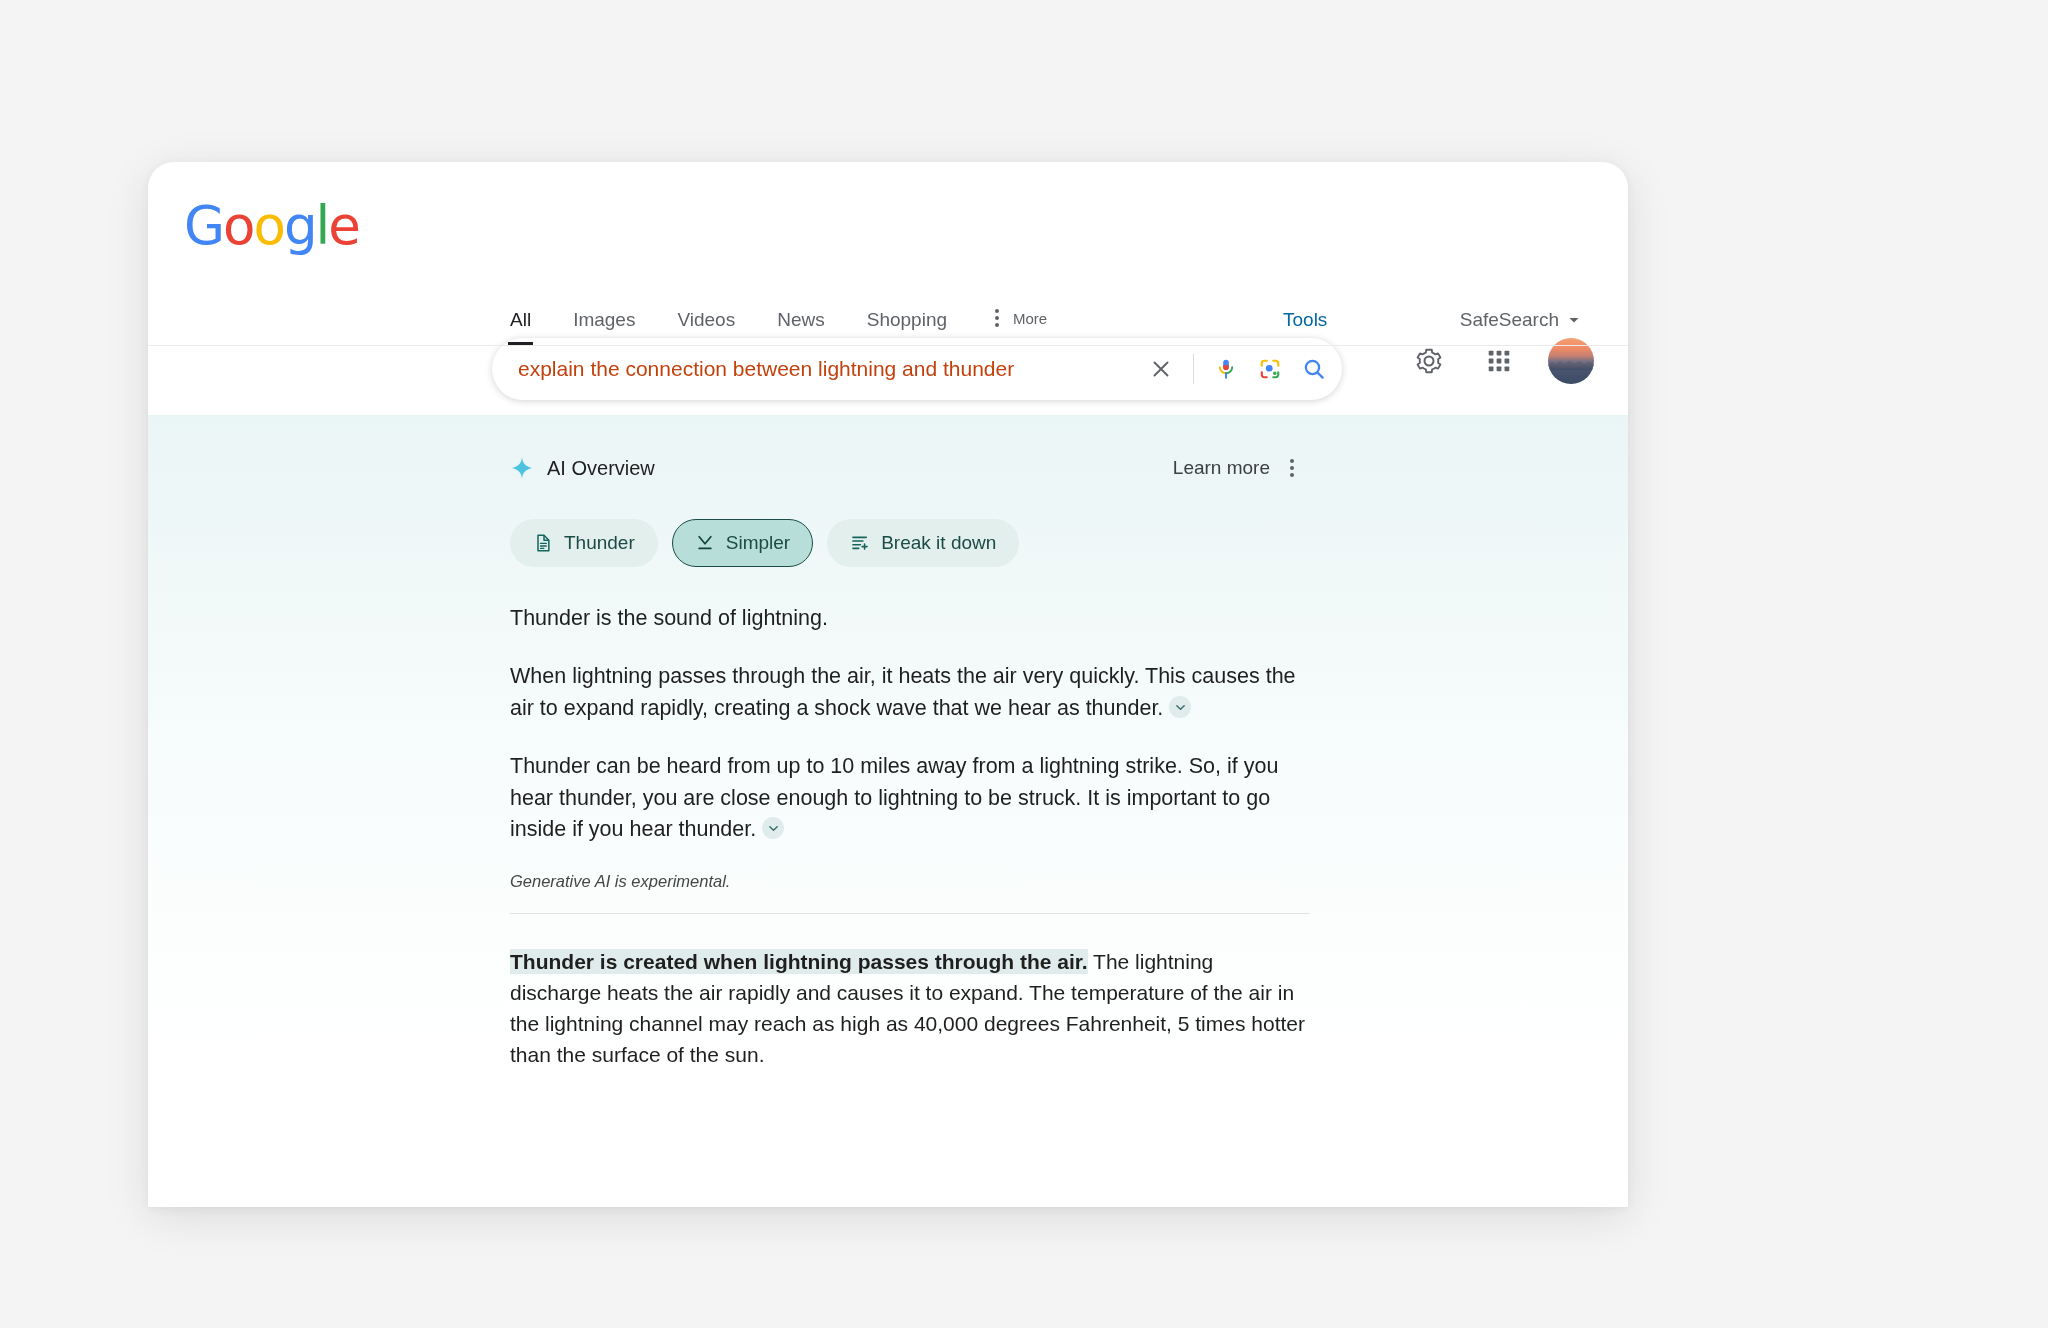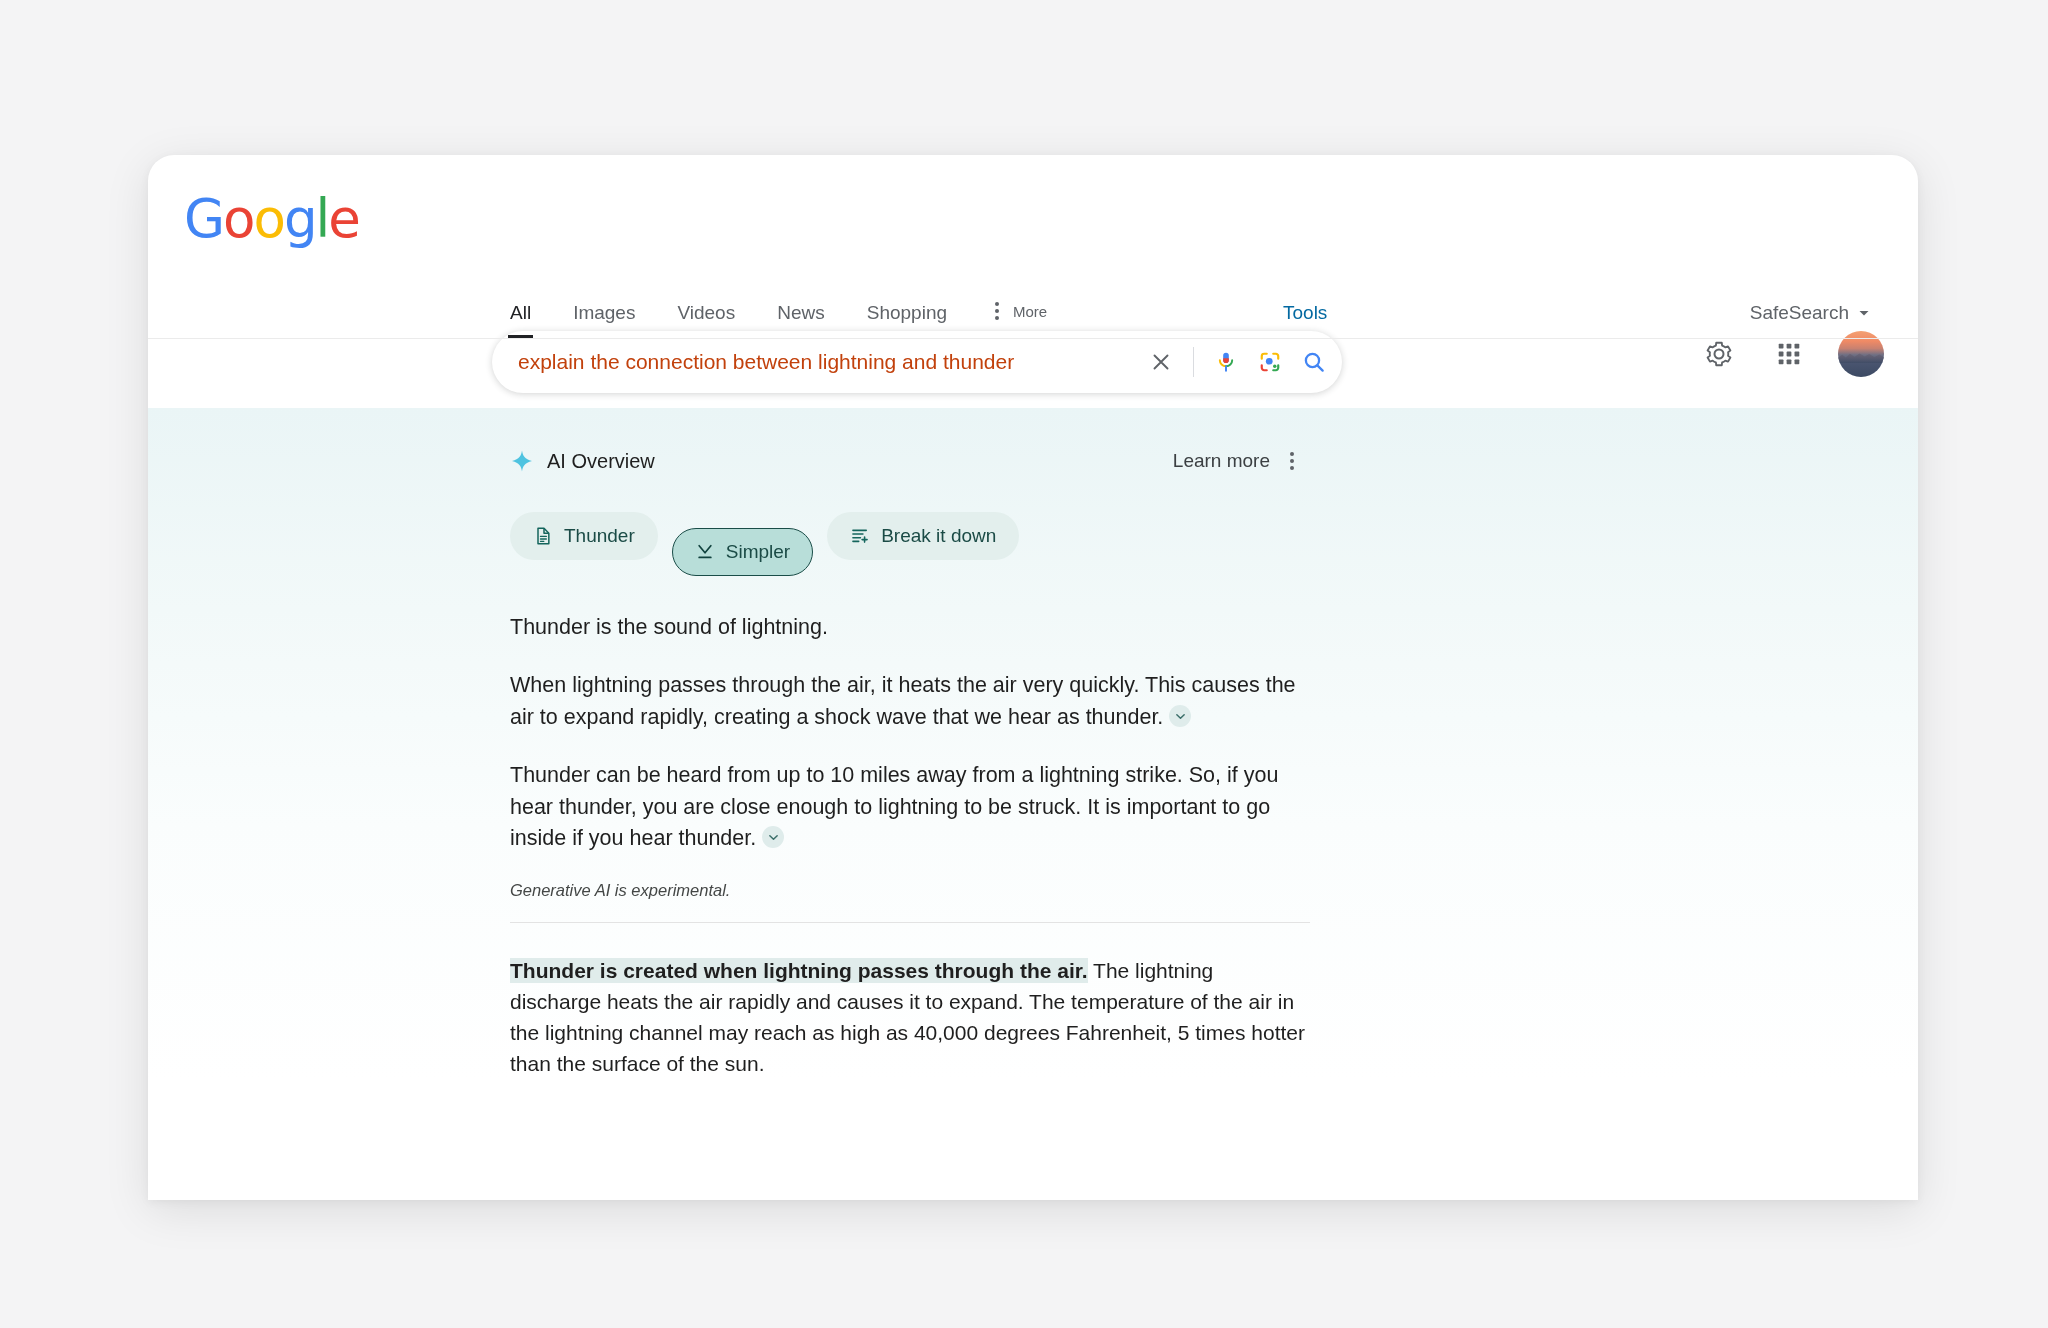--- a/index.html
+++ b/index.html
@@ -6,22 +6,22 @@
   html, body {
     width: 2048px; height: 1328px;
     background: #f4f4f5;
     font-family: "Liberation Sans", sans-serif;
     overflow: hidden;
   }
 
   
   .page-card {
     position: absolute;
-    left: 148px; top: 155px;
-    width: 1770px; height: 1045px;
+    left: 148px; top: 162px;
+    width: 1480px; height: 1045px;
     background: #ffffff;
     border-radius: 26px 26px 0 0;
     box-shadow: 0 10px 46px rgba(0,0,0,0.10), 0 2px 10px rgba(0,0,0,0.05);
     overflow: hidden;
   }
 
   
   .header {
     position: relative;
     height: 122px;
@@ -213,21 +213,20 @@
     background: #e3efed;
     color: #1b4b46;
     font-size: 19px;
     cursor: pointer;
     border: 1px solid transparent;
     white-space: nowrap;
   }
   .chip.selected {
     background: #b8ded9;
     border: 1.5px solid #1a4d48;
-    margin-top: 16px;
   }
 
   
   .ai-p {
     font-size: 21.5px;
     line-height: 1.46;
     color: #1f1f1f;
     width: 800px;
     margin-bottom: 27px;
   }

